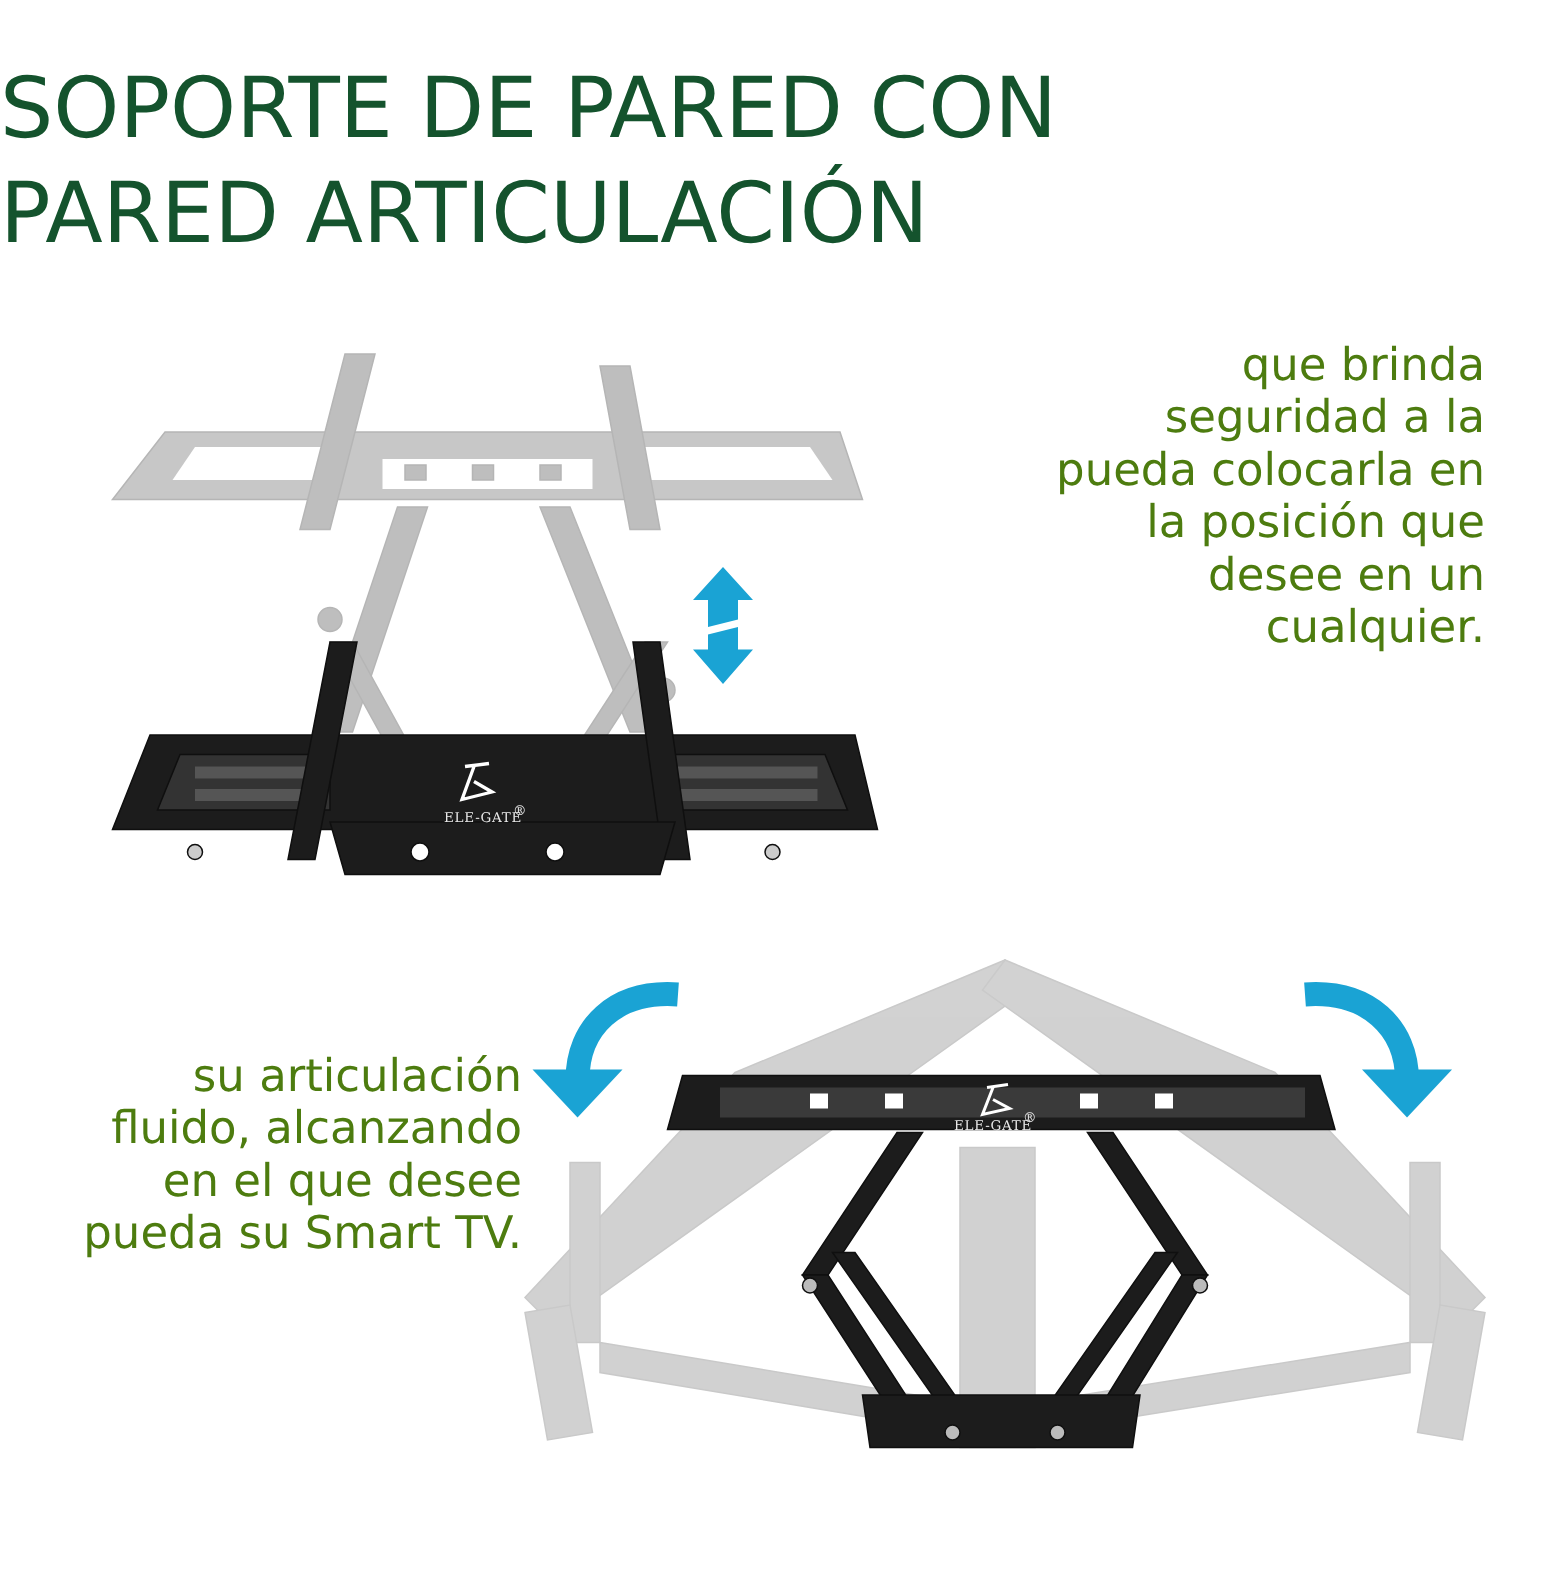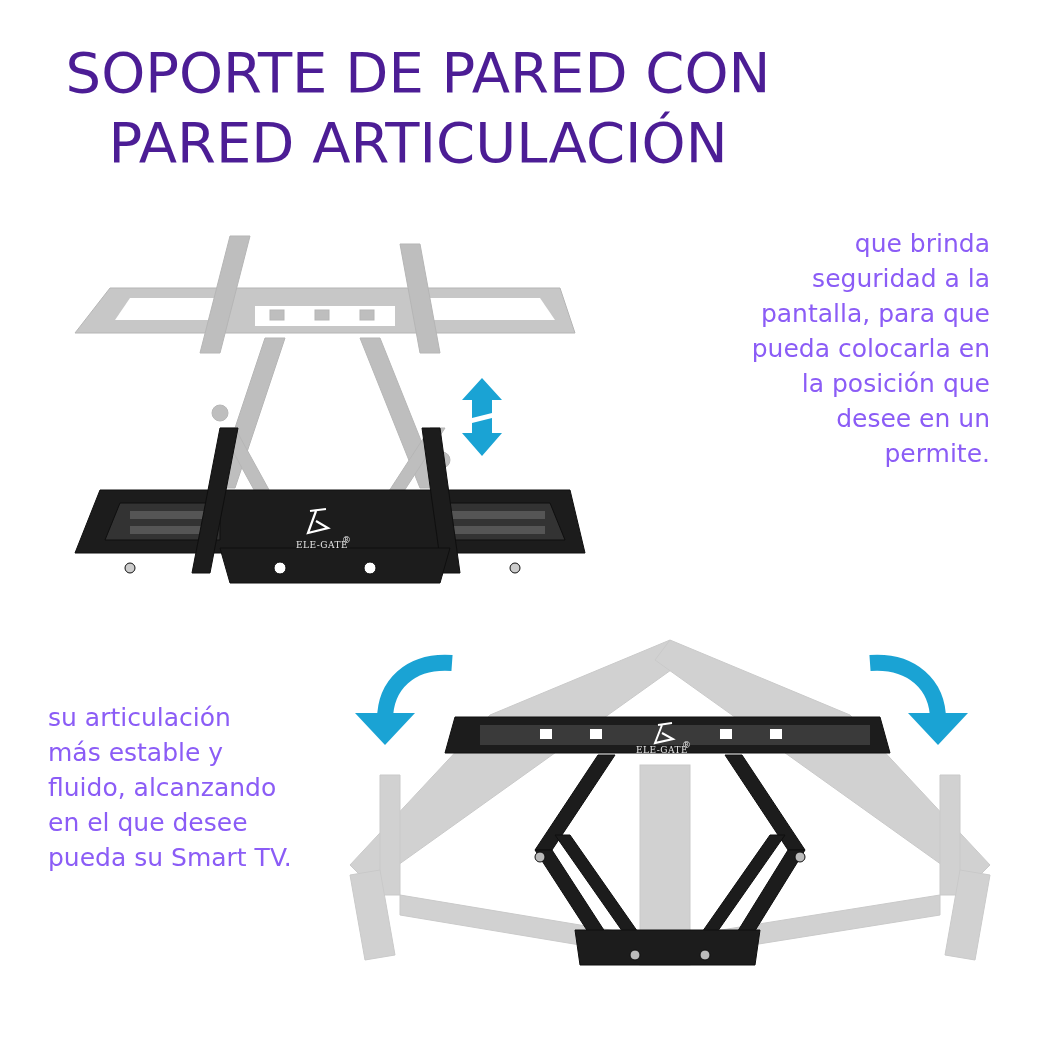--- a/index.html
+++ b/index.html
@@ -1,22 +1,22 @@
 <!DOCTYPE html>
 <html><head>
   <meta charset="utf-8">
   <style>
     html, body { margin: 0; padding: 0; background: #ffffff; }
     body { width: 1038px; height: 1056px; position: relative; overflow: hidden; font-family: "DejaVu Sans", sans-serif; color: #111; }
-    .title { position: absolute; left: 0; top: 38px; width: 836px; text-align: center; font-family: "DejaVu Sans", sans-serif; font-weight: 400; font-size: 56px; line-height: 70px; letter-spacing: 0px; color: #4c1d95; }
+    .title { position: absolute; left: 0; top: 38px; width: 836px; font-family: "DejaVu Sans", sans-serif; font-weight: 400; font-size: 56px; line-height: 70px; letter-spacing: 0px; color: #14532d; }
     .title span { display: block; }
-    .desc { position: absolute; font-size: 25px; line-height: 35px; color: #8b5cf6; }
+    .desc { position: absolute; font-size: 30px; line-height: 35px; color: #4d7c0f; }
     .desc span { display: block; white-space: nowrap; }
     .desc-right { left: 700px; top: 226px; width: 290px; text-align: right; }
-    .desc-left { left: 48px; top: 700px; width: 300px; text-align: left; }
+    .desc-left { left: 48px; top: 700px; width: 300px; text-align: right; }
     .illus { position: absolute; }
     .illus svg { display: block; }
     .brand { font-family: "DejaVu Serif", serif; font-size: 9px; fill: #e8e8e8; letter-spacing: 0.5px; }
   </style>
 </head>
 <body>
 
 <h1 class="title" style="margin:0;">
   <span>SOPORTE DE PARED CON</span>
   <span>PARED ARTICULACIÓN</span>
@@ -70,30 +70,28 @@
     <g fill="#1aa3d4">
       <polygon points="412,150 432,172 422,172 422,185 402,190 402,172 392,172"></polygon>
       <polygon points="402,195 422,190 422,205 432,205 412,228 392,205 402,205"></polygon>
     </g>
   </svg>
 </div>
 
 <div class="desc desc-right">
   <span>que brinda</span>
   <span>seguridad a la</span>
-  <span>pantalla, para que</span>
   <span>pueda colocarla en</span>
   <span>la posición que</span>
   <span>desee en un</span>
-  <span>permite.</span>
+  <span>cualquier.</span>
 </div>
 
 <div class="desc desc-left">
   <span>su articulación</span>
-  <span>más estable y</span>
   <span>fluido, alcanzando</span>
   <span>en el que desee</span>
   <span>pueda su Smart TV.</span>
 </div>
 
 <div class="illus" style="left:340px; top:635px; width:660px; height:355px;">
   <svg width="660" height="355" viewBox="0 0 660 355">
 
     <g opacity="0.4" fill="#8f8f8f" stroke="#7a7a7a">
       <polygon points="150,80 330,5 345,25 30,250 10,230"></polygon>

